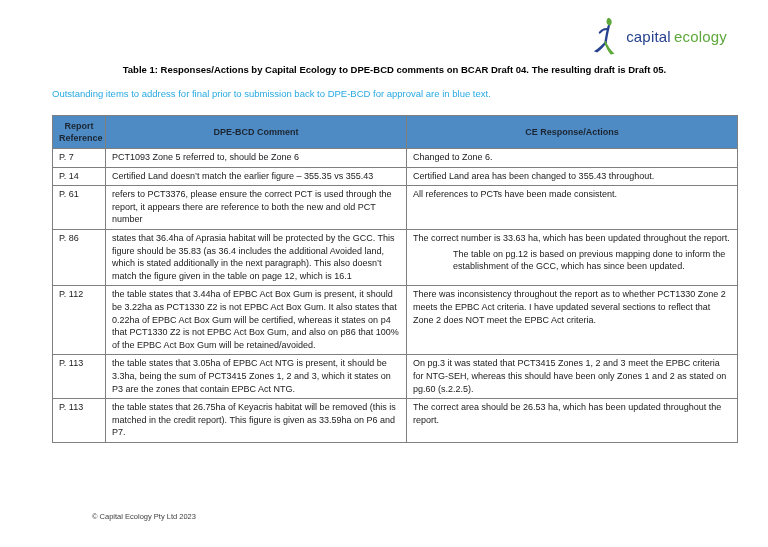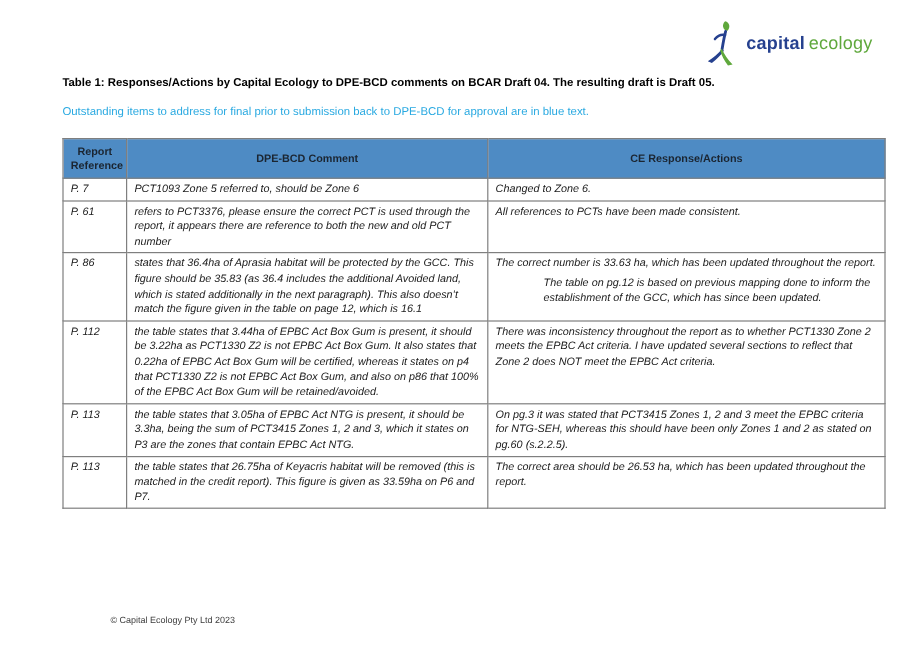--- a/index.html
+++ b/index.html
@@ -16,45 +16,45 @@
   body{
     width:768px;height:547px;position:relative;overflow:hidden;
     font-family:"Liberation Sans",sans-serif;color:var(--body-text);
   }
   .logo{
     position:absolute;top:15px;right:41px;
     display:flex;align-items:center;gap:2px;
   }
   .logo svg{width:34px;height:42px;display:block;}
   .logo .word{font-size:15px;letter-spacing:0.2px;}
-  .logo .cap{color:var(--logo-blue);font-weight:700;}
+  .logo .cap{color:var(--logo-blue);font-weight:400;}
   .logo .eco{color:var(--logo-green);margin-left:3px;}
   .doc-title{
     position:absolute;left:52px;top:64px;right:31px;
-    font-size:9.5px;font-weight:bold;color:#000;
+    font-size:9.5px;font-weight:bold;color:#000;text-align:center;
   }
   .notice{
     position:absolute;left:52px;top:88px;right:45px;
     font-size:9.5px;color:var(--notice-blue);
   }
   table.responses{
     position:absolute;left:52px;top:115px;width:685px;
     border-collapse:collapse;table-layout:fixed;
     font-size:9px;line-height:12.6px;
   }
   table.responses th,table.responses td{
     border:1px solid var(--border);
     vertical-align:top;text-align:left;
   }
   table.responses th{
     background:var(--header-bg);color:var(--header-text);
     font-weight:bold;text-align:center;vertical-align:middle;
     padding:4px 6px;font-size:9px;line-height:12px;
   }
-  table.responses td{padding:2px 6px 3px 6px;font-style:italic;}
+  table.responses td{padding:2px 6px 3px 6px;}
   table.responses td p{margin:0;}
   table.responses td p + p{margin-top:3px;margin-left:40px;}
   .copyright{
     position:absolute;left:52px;top:512px;
     font-size:7.5px;color:#3d3d3d;margin-left:40px;
   }
 </style>
 </head>
 <body>
 
@@ -89,20 +89,31 @@
   <tbody>
       <tr>
         <td>
           <p>P. 7</p>
         </td>
         <td>
           <p>PCT1093 Zone 5 referred to, should be Zone 6</p>
         </td>
         <td>
           <p>Changed to Zone 6.</p>
+        </td>
+      </tr>
+      <tr>
+        <td>
+          <p>P. 14</p>
+        </td>
+        <td>
+          <p>Certified Land doesn’t match the earlier figure – 355.35 vs 355.43</p>
+        </td>
+        <td>
+          <p>Certified Land area has been changed to 355.43 throughout.</p>
         </td>
       </tr>
       <tr>
         <td>
           <p>P. 61</p>
         </td>
         <td>
           <p>refers to PCT3376, please ensure the correct PCT is used through the report, it appears there are reference to both the new and old PCT number</p>
         </td>
         <td>

